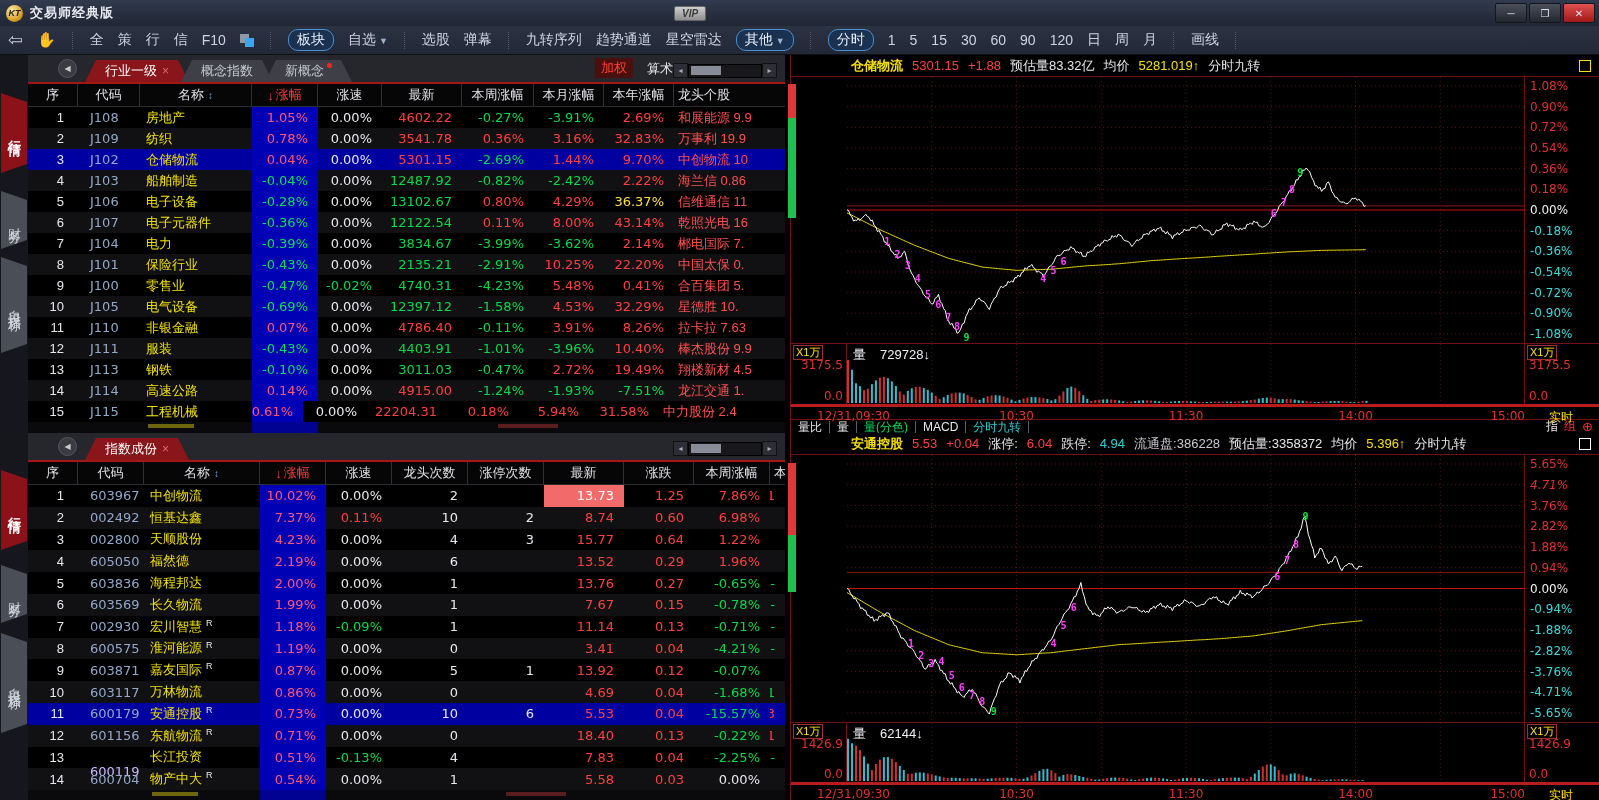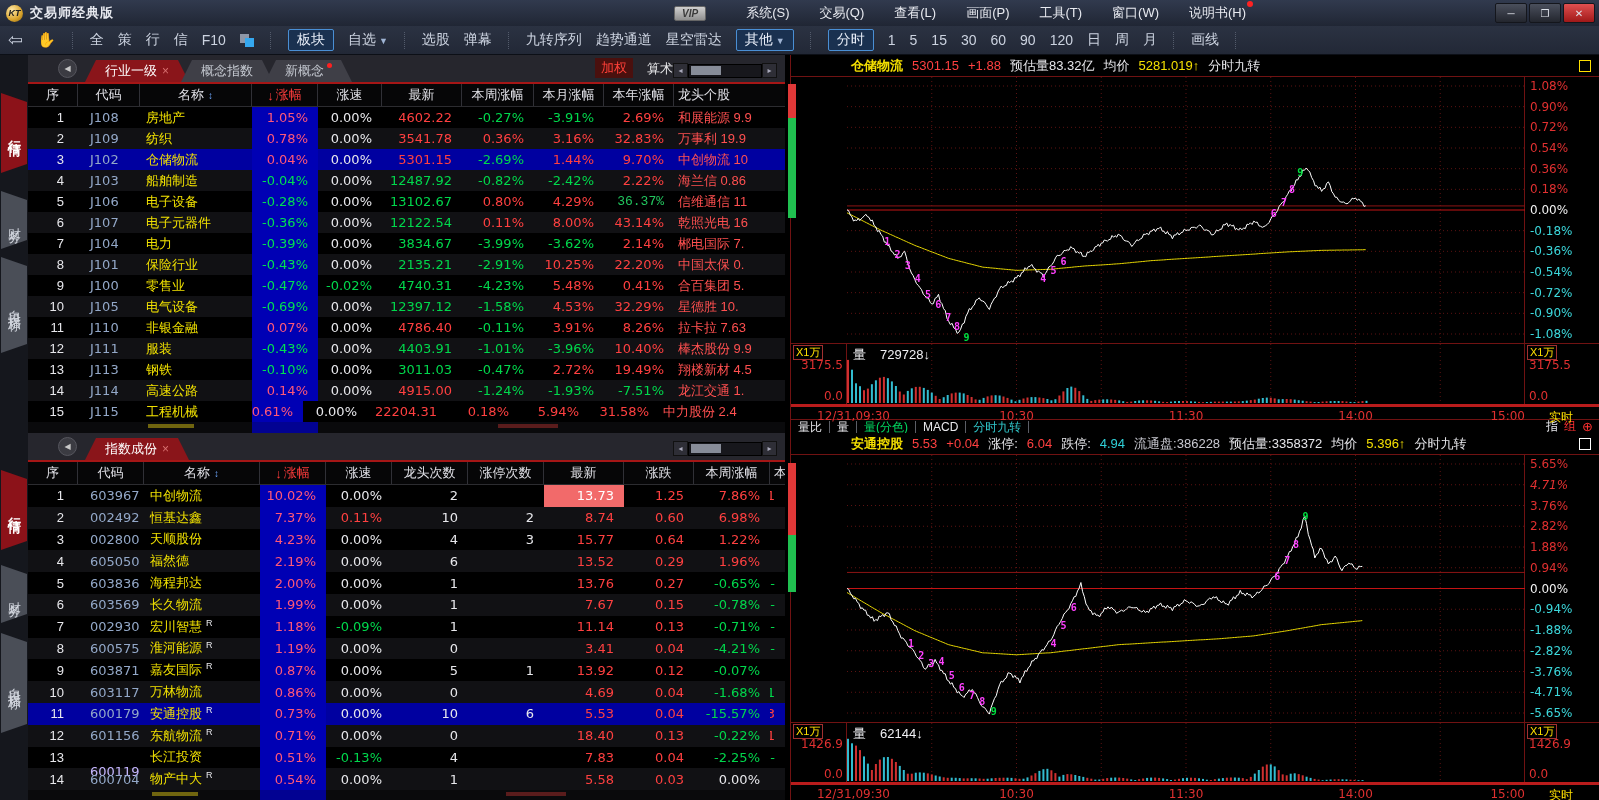--- a/index.html
+++ b/index.html
@@ -27,21 +27,21 @@
     background:linear-gradient(#4a4f5c,#23262e);border:1px solid #14161c;color:#dfe3ea;
     font-size:10px;border-radius:2px;}
   .win-btn.close{background:linear-gradient(#e05050,#a01818);}
 
   
   #toolbar{position:absolute;left:0;top:26px;width:1599px;height:29px;
     background:linear-gradient(#2b3242,#222836);border-bottom:1px solid #0c0f16;
     display:flex;align-items:center;color:#ccd3e0;font-size:14px;gap:14px;padding-left:8px;box-sizing:border-box;}
   .tb-sep{width:1px;height:17px;border-left:1px dotted #535b6b;margin:0 2px;}
   .tb-item{cursor:default;white-space:nowrap;}
-  .tb-box{border:1px solid #4a8fd4;background:#1a3150;border-radius:2px;padding:1px 8px;color:#e8eef8;}
+  .tb-box{border:1px solid #4a8fd4;background:#1a3150;border-radius:10px;padding:1px 8px;color:#e8eef8;}
   .tb-caret{font-size:9px;color:#9fb4d4;margin-left:3px;}
   .tb-icon{font-size:15px;color:#c3cad8;}
   #sq-icon{position:relative;width:14px;height:13px;}
   #sq-icon .sq1{position:absolute;left:0;top:0;width:9px;height:9px;background:#8e97a8;}
   #sq-icon .sq2{position:absolute;left:5px;top:4px;width:9px;height:9px;background:#35a8f0;}
 
   
   .tablepane{position:absolute;background:#000;}
   .side-strip{position:absolute;left:0;top:0;width:28px;height:100%;background:#15171d;}
   .vtab{position:absolute;left:1px;width:26px;writing-mode:vertical-rl;text-orientation:upright;
@@ -117,29 +117,20 @@
   .plus-circ{color:#ff3030;font-size:13px;line-height:12px;}
 </style>
 </head>
 <body>
 
 <div id="app">
   <div id="titlebar">
     <div id="logo">KT</div>
     <div id="win-title">交易师经典版</div>
     <div id="vip">VIP</div>
-    <div id="menus">
-        <span class="menu-item">系统(S)</span>
-        <span class="menu-item">交易(Q)</span>
-        <span class="menu-item">查看(L)</span>
-        <span class="menu-item">画面(P)</span>
-        <span class="menu-item">工具(T)</span>
-        <span class="menu-item">窗口(W)</span>
-        <span class="menu-item">说明书(H)<span class="menu-dot"></span></span>
-      </div>
     <div id="win-controls">
       <div class="win-btn">─</div>
       <div class="win-btn">❐</div>
       <div class="win-btn close">✕</div>
     </div>
   </div>
 
   <div id="toolbar">
       <span class="tb-icon" style="font-size: 18px;">⇦</span>
       <span class="tb-icon">✋</span>
@@ -384,21 +375,21 @@
           </div>
           <div class="td num" style="width: 80px; color: rgb(0, 216, 76);">
             <span>13102.67</span>
           </div>
           <div class="td num" style="width: 72px; color: rgb(255, 64, 64);">
             <span>0.80%</span>
           </div>
           <div class="td num" style="width: 70px; color: rgb(255, 64, 64);">
             <span>4.29%</span>
           </div>
-          <div class="td num" style="width: 70px; color: #22c55e; font-family: Liberation Mono, monospace;">
+          <div class="td num" style="width: 70px; color: #fde047;">
             <span>36.37%</span>
           </div>
           <div class="td leader" style="width: 111px; color: rgb(255, 80, 80);">
             <span>信维通信 11</span>
           </div>
         </div>
         <div class="trow" style="height: 21px; background: rgb(17, 17, 20);">
           <div class="td seq" style="width: 50px; color: rgb(232, 232, 236);">
             <span>6</span>
           </div>

